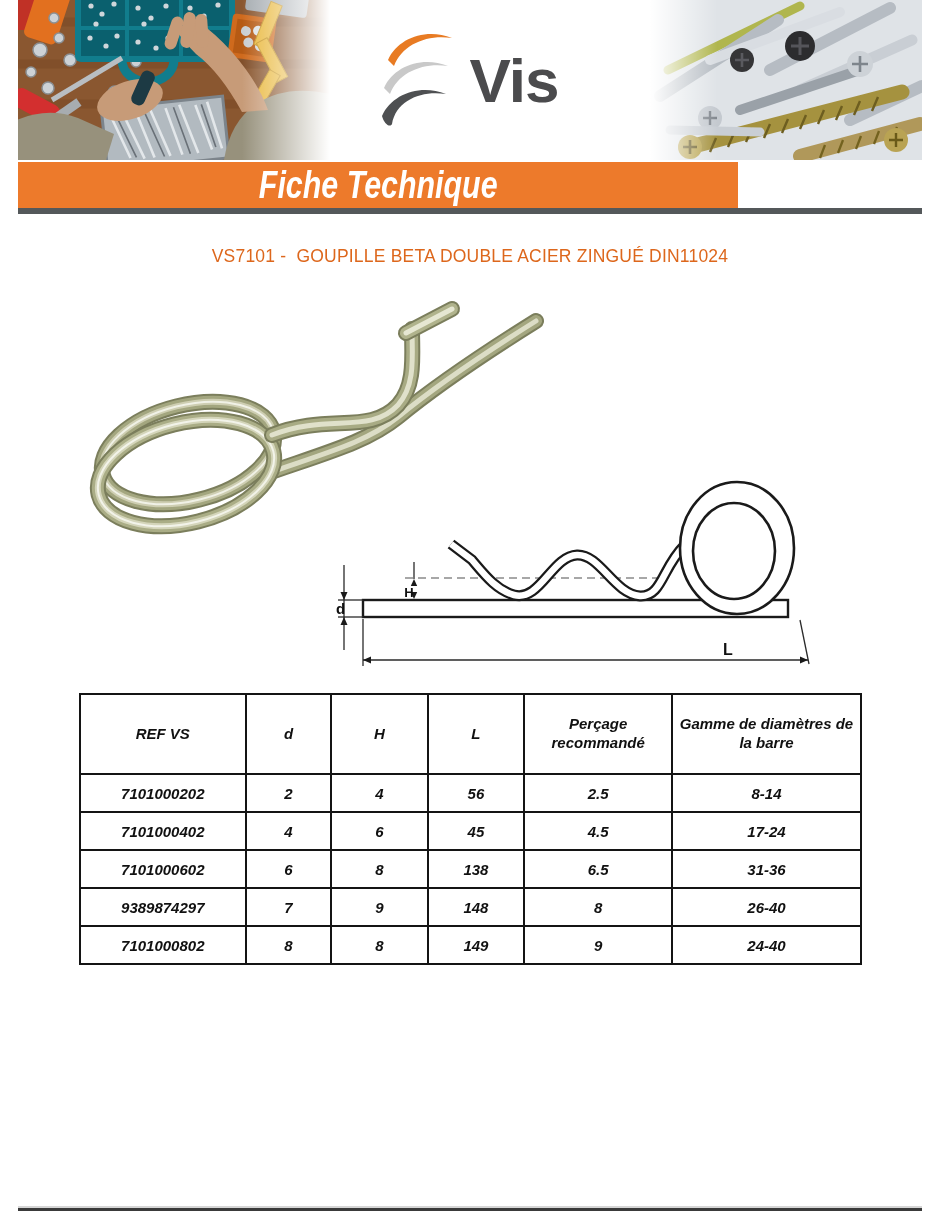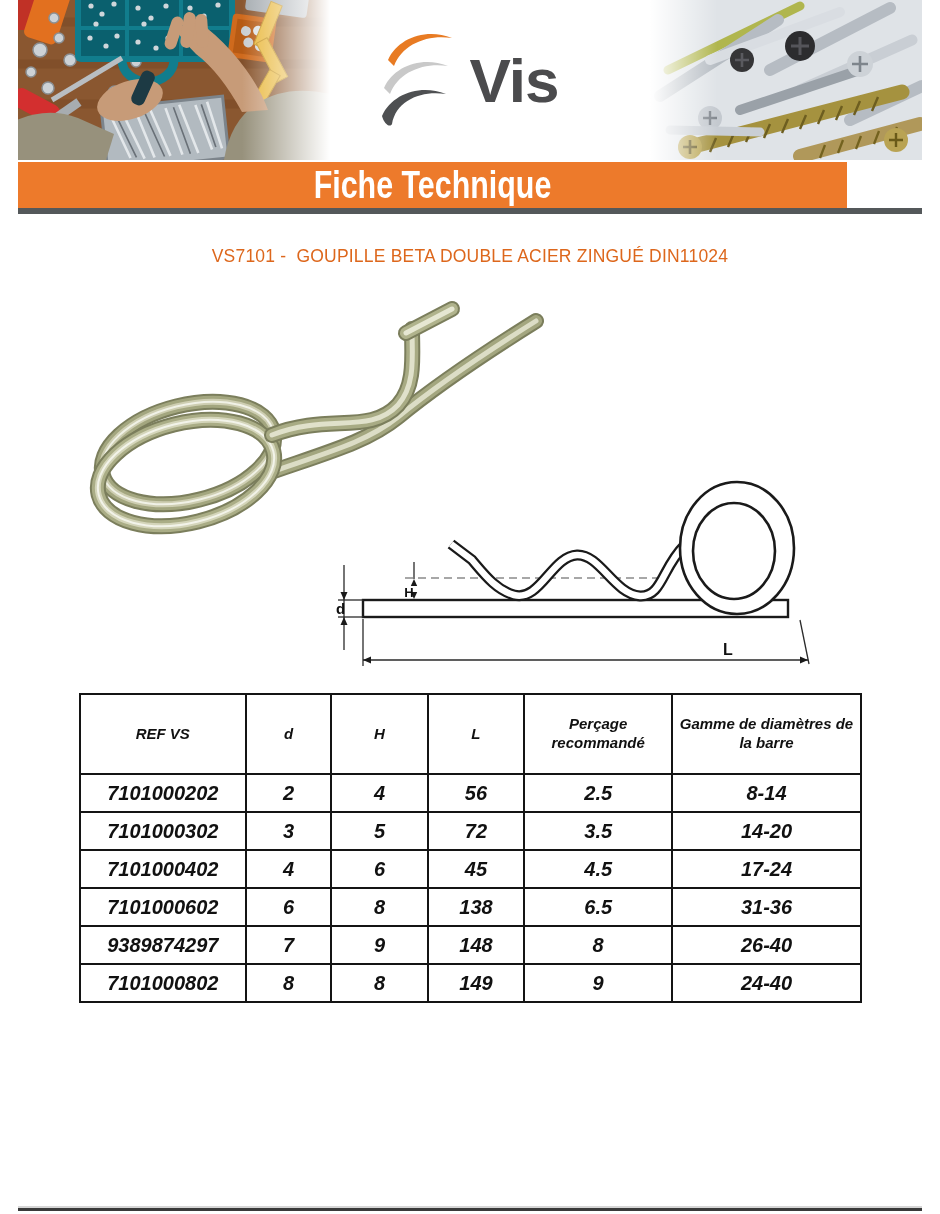--- a/index.html
+++ b/index.html
@@ -11,22 +11,22 @@
   .photo-left{position:absolute;left:0;top:0;width:312px;height:160px;}
   .photo-right{position:absolute;right:0;top:0;width:272px;height:160px;}
   .photo-left svg,.photo-right svg{width:100%;height:100%;display:block;}
   .logo{position:absolute;left:0;right:0;top:0;height:160px;display:flex;align-items:center;justify-content:center;gap:10px;}
   .logo-swooshes{width:78px;height:100px;}
   .logo-text{display:flex;align-items:baseline;}
   .logo-primary{font-size:62px;font-weight:700;color:#4b4b4d;letter-spacing:-1px;}
   .logo-secondary{font-size:46px;font-weight:700;font-style:italic;color:#e8821e;letter-spacing:-1px;}
 
   
-  .banner{position:absolute;left:18px;top:162px;width:829px;height:46px;
-          background:var(--banner-orange,#ed7a2b);display:flex;align-items:center;justify-content:center;}
+  .banner{position:absolute;left:18px;top:162px;width:720px;height:46px;
+          background:var(--banner-orange,#ed7a2b);display:flex;align-items:center;justify-content:center;font-style:italic;}
   .banner-title{color:#fff;font-weight:700;font-size:38px;letter-spacing:0;
                 transform:scaleX(0.8);transform-origin:center;white-space:nowrap;}
   .banner-underline{position:absolute;left:18px;top:208px;width:904px;height:6px;background:#54585a;}
 
   
   .product-title{position:absolute;left:0;top:246px;width:940px;text-align:center;
                  color:var(--title-orange,#dd671c);font-size:17.5px;font-weight:400;
                  letter-spacing:.2px;white-space:pre;}
 
   
@@ -34,21 +34,21 @@
   .tech-drawing{position:absolute;left:330px;top:458px;width:512px;height:222px;}
   .product-photo svg,.tech-drawing svg{width:100%;height:100%;display:block;}
 
   
   .spec-table-wrap{position:absolute;left:79px;top:693px;width:783px;font-style:italic;}
   table.spec{border-collapse:collapse;width:100%;table-layout:fixed;
              font-family:"Liberation Sans",sans-serif;}
   table.spec th,table.spec td{border:2px solid #141414;text-align:center;vertical-align:middle;
              font-weight:700;color:#111;padding:0 4px;}
   table.spec th{height:78px;font-size:15px;line-height:1.25;}
-  table.spec td{height:36px;font-size:20px;margin-left:12px;}
+  table.spec td{height:36px;font-size:15px;margin-left:12px;}
   col.c-ref{width:21.2%}col.c-d{width:11%}col.c-h{width:12.3%}col.c-l{width:12.4%}
   col.c-perc{width:18.9%}col.c-gamme{width:24.2%}
 
   
   .bottom-rule{position:absolute;left:18px;top:1206px;width:904px;height:5px;
                background:linear-gradient(#d6d6d6 35%,#3a3a3a 36%);}
 </style>
 </head>
 <body>
 
@@ -316,28 +316,20 @@
       <tbody>
           <tr>
             <td>7101000202</td>
             <td>2</td>
             <td>4</td>
             <td>56</td>
             <td>2.5</td>
             <td>8-14</td>
           </tr>
           <tr>
-            <td>7101000302</td>
-            <td>3</td>
-            <td>5</td>
-            <td>72</td>
-            <td>3.5</td>
-            <td>14-20</td>
-          </tr>
-          <tr>
             <td>7101000402</td>
             <td>4</td>
             <td>6</td>
             <td>45</td>
             <td>4.5</td>
             <td>17-24</td>
           </tr>
           <tr>
             <td>7101000602</td>
             <td>6</td>

